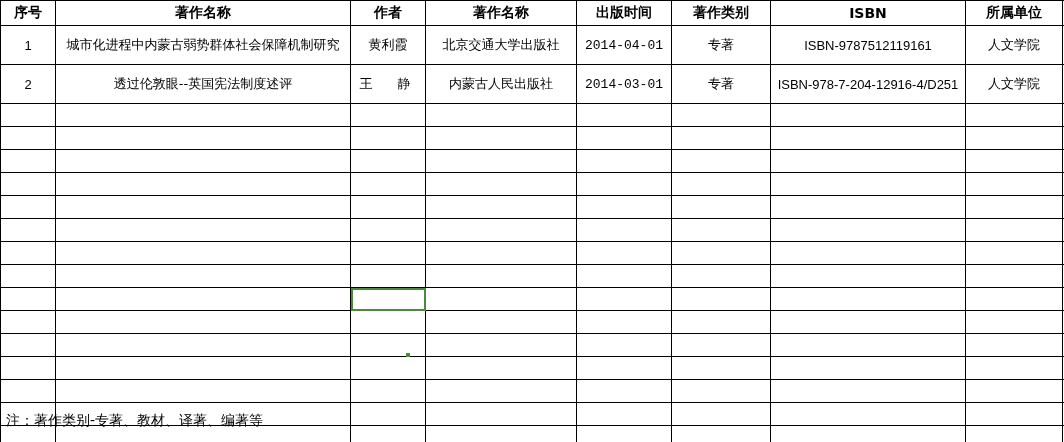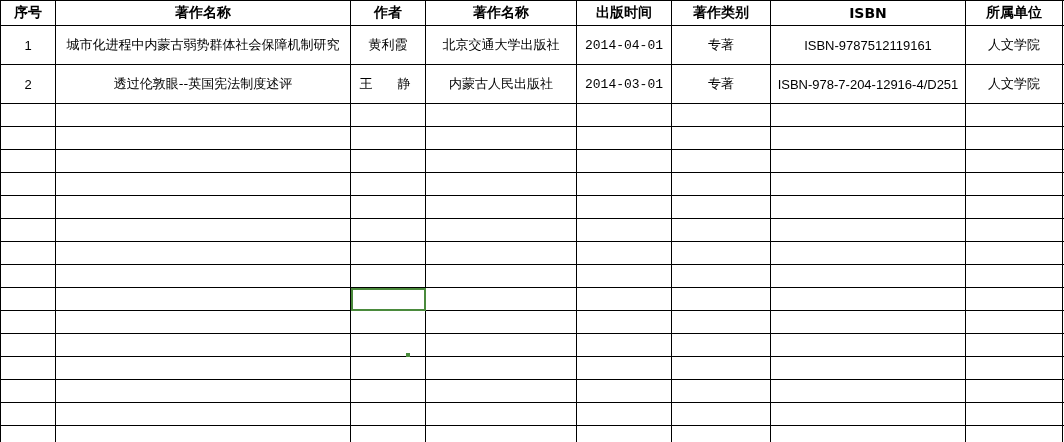--- a/index.html
+++ b/index.html
@@ -282,14 +282,15 @@
         <td class="col-4"></td>
         <td class="col-5"></td>
         <td class="col-6"></td>
         <td class="col-7"></td>
         <td class="col-8"></td>
       </tr>
 
     </tbody>
   </table>
 
+  <div class="note-text">注：著作类别-专著、教材、译著、编著等</div>
   <div class="sel-handle" style="left: 406px; top: 353px;"></div>
 </div>
 
 </body></html>

